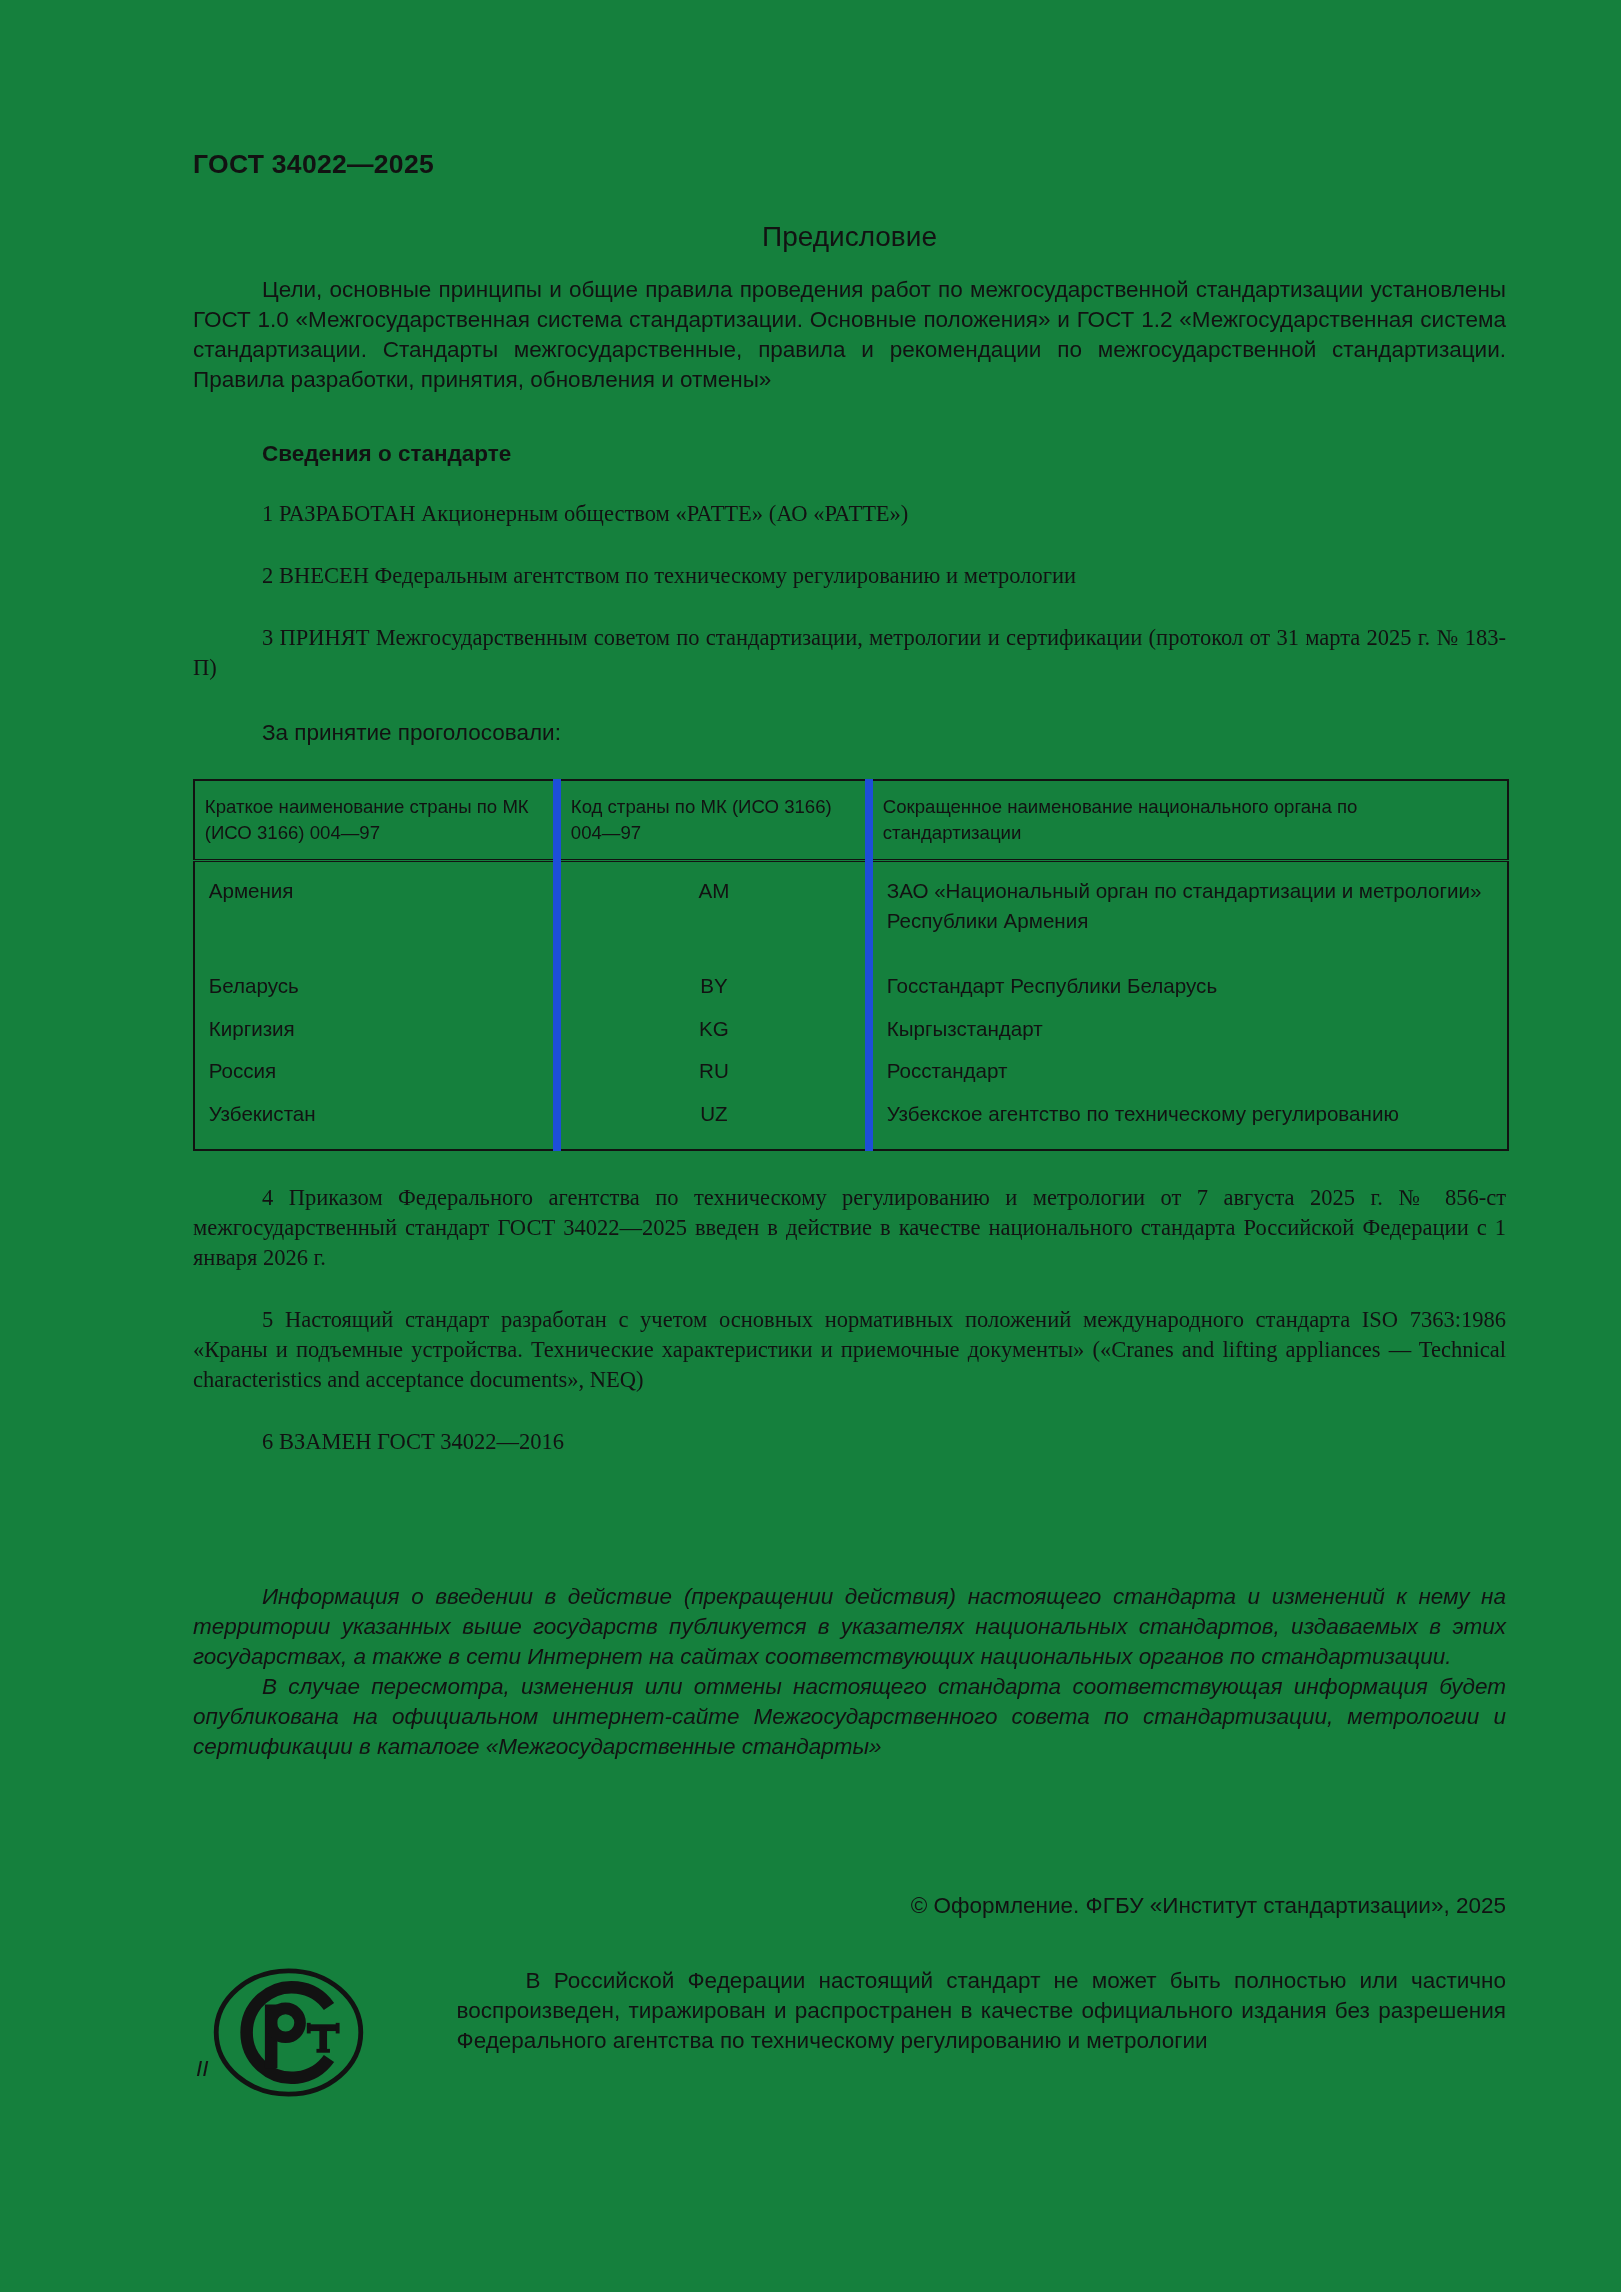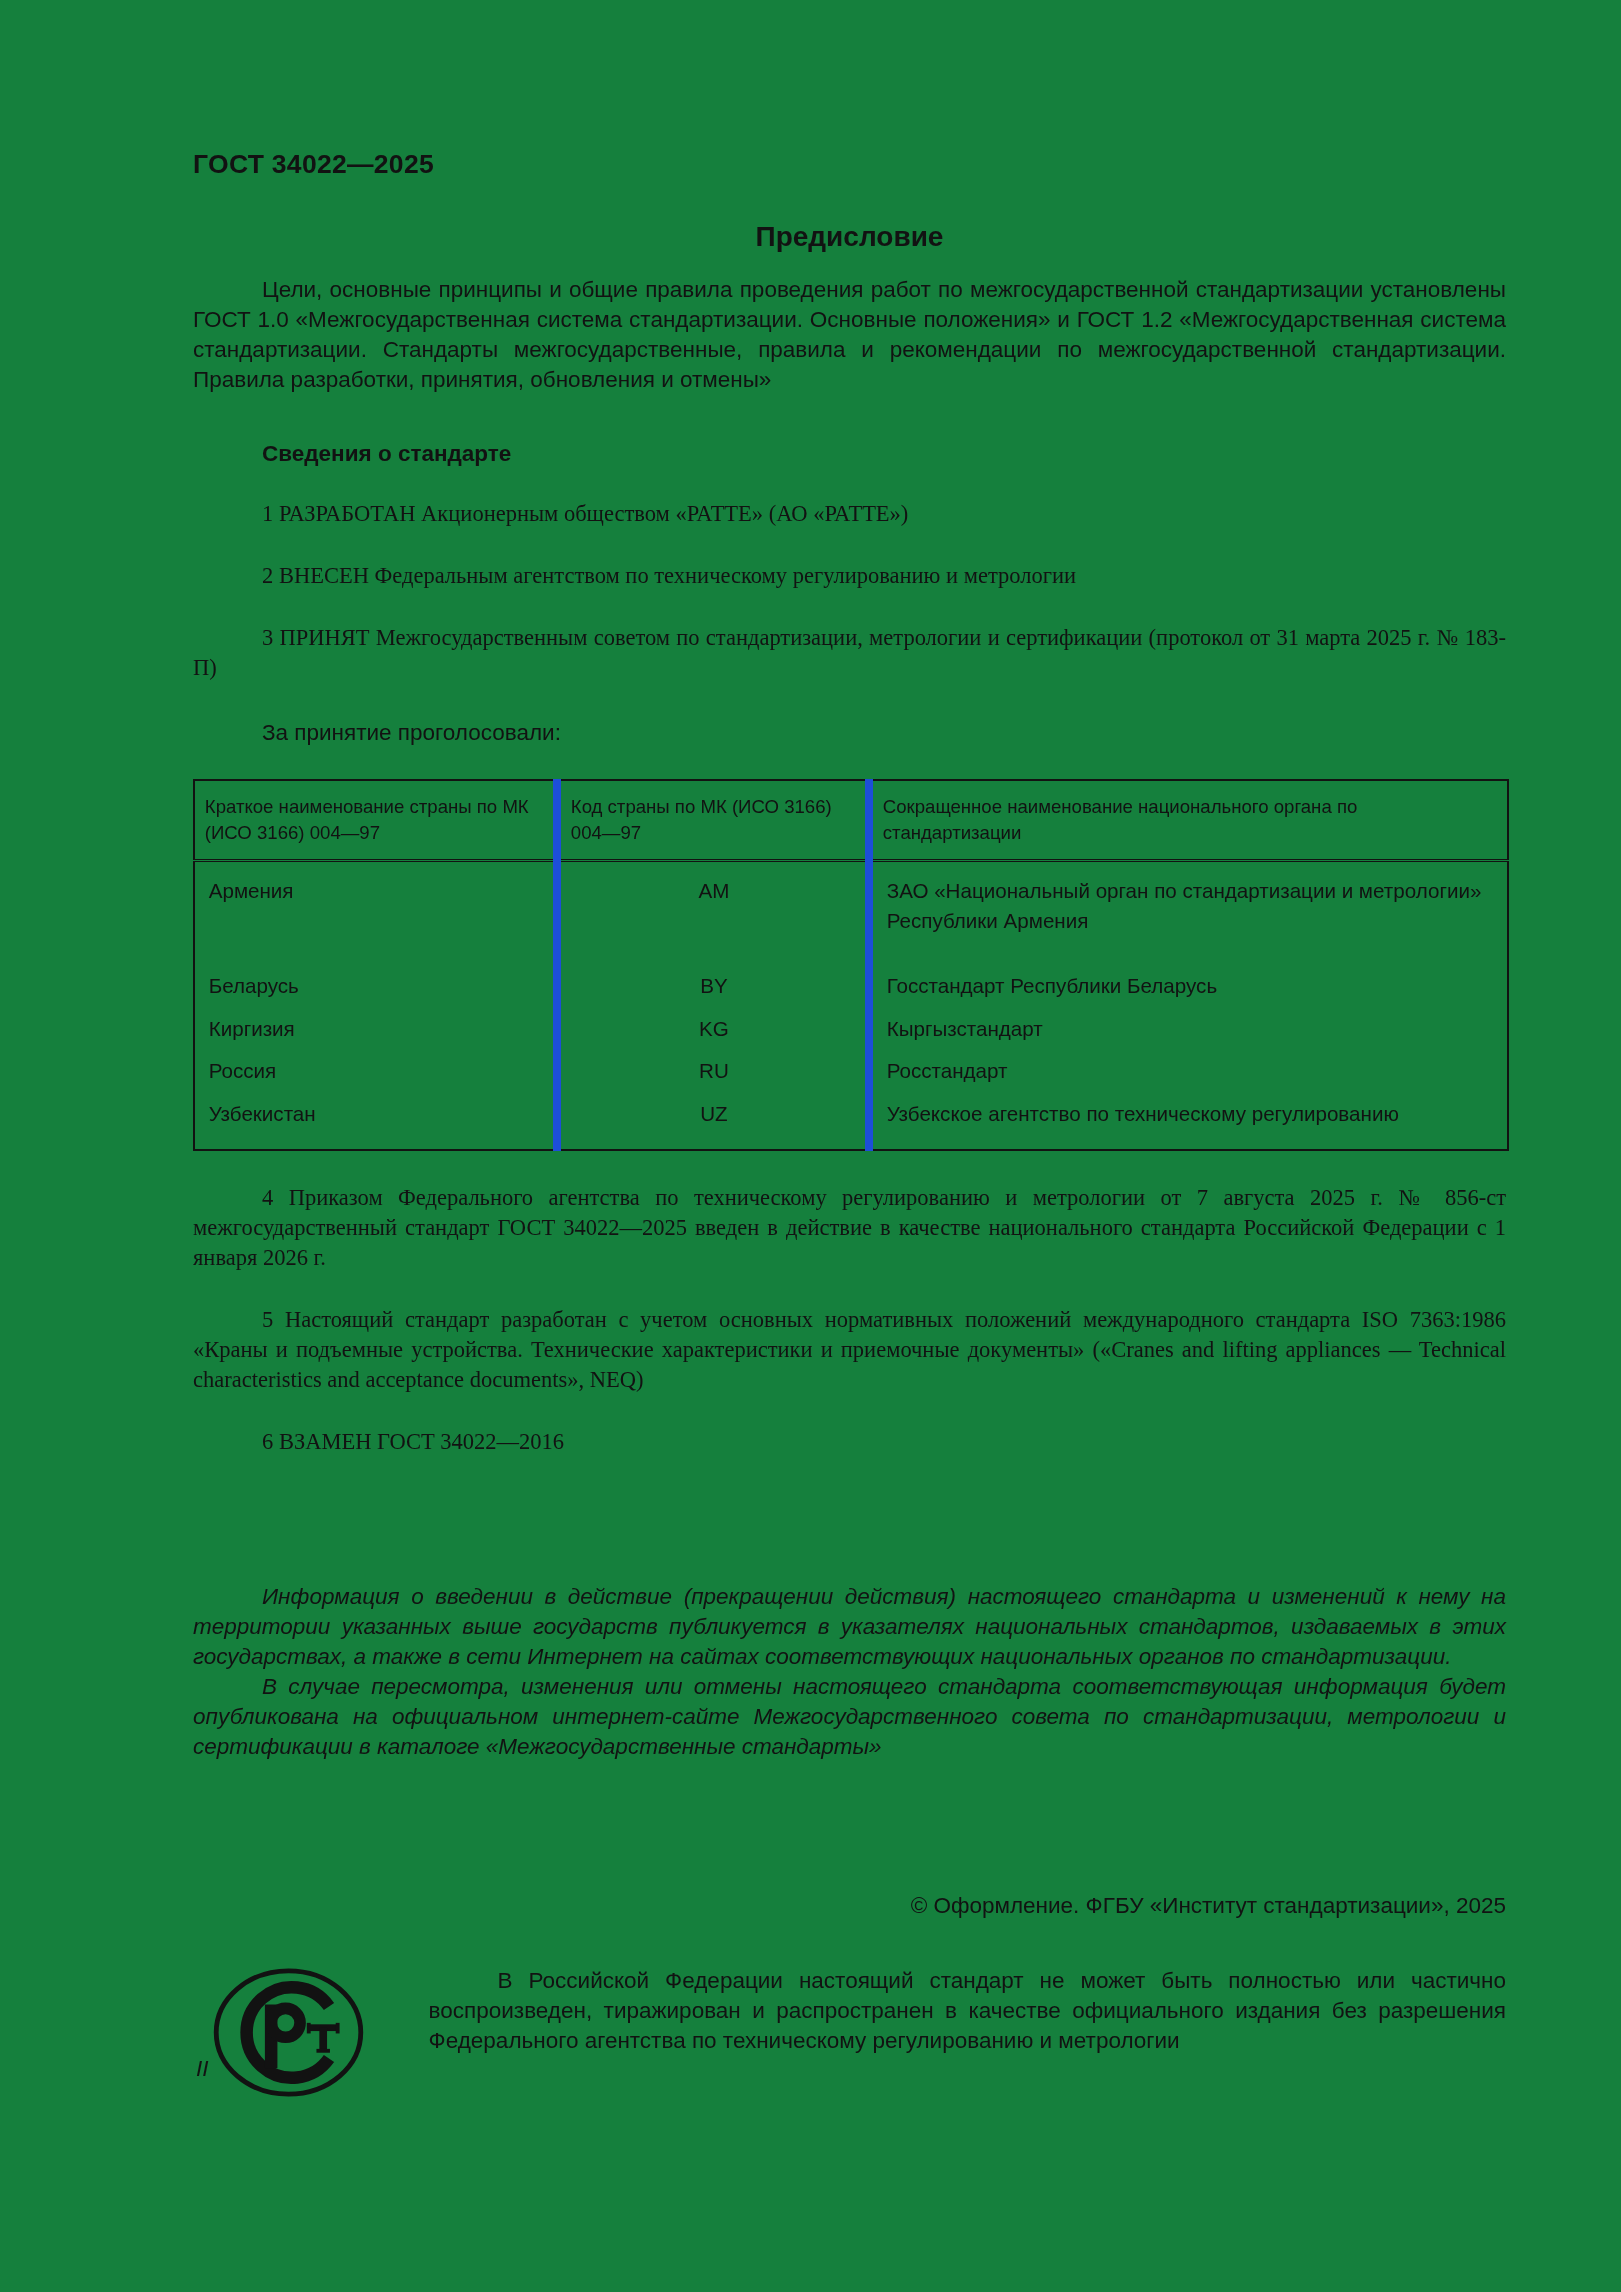--- a/index.html
+++ b/index.html
@@ -3,21 +3,21 @@
 <meta charset="utf-8">
 <style>
   html,body{margin:0;padding:0;background:#e8e8e8;}
   .page{
     width:1621px;height:2293px;background:#15803d;position:relative;
     font-family:"Liberation Sans","DejaVu Sans",sans-serif;
     color:#121212;box-sizing:border-box;overflow:hidden;
   }
   .content{position:absolute;left:193px;top:149px;width:1313px;}
   .doc-code{font-size:26.5px;font-weight:bold;letter-spacing:0.3px;}
-  .page-title{font-size:28px;font-weight:bold;text-align:center;margin-top:41px;}
+  .page-title{font-size:28px;font-weight:normal;text-align:center;margin-top:41px;}
   p{margin:0;font-size:22.5px;line-height:30px;text-align:justify;}
   .indent{text-indent:69px;}
   .intro{margin-top:21.6px;}
   .info-heading{font-size:22.5px;font-weight:bold;margin-top:46px;text-indent:69px;text-align:left;}
   .item{margin-top:32px;font-family:Liberation Serif, serif;}
   .vote-line{margin-top:35px;text-align:left;}
   table.vote-table{
     border-collapse:collapse;margin-top:31px;width:1313px;table-layout:fixed;
     border:2.9px solid #121212;
   }
@@ -30,21 +30,21 @@
   table.vote-table td{
     font-size:20.6px;line-height:30px;vertical-align:top;padding:7.8px 11.8px 2px 13.7px;
   }
   table.vote-table td.code{text-align:center;}
   table.vote-table tbody tr:first-child td{padding-top:13.7px;padding-bottom:27.4px;}
   table.vote-table tbody tr td{padding-bottom:4.9px;}
   table.vote-table tbody tr:last-child td{padding-bottom:20px;}
   .notes{margin-top:125px;}
   .note{font-style:italic;}
   .copyright{margin-top:129px;text-align:right;}
-  .bottom-block{margin-top:45px;display:flex;align-items:flex-start;}
+  .bottom-block{margin-top:45px;display:flex;align-items:flex-start;gap:28px;}
   .logo-wrap{width:157px;flex:0 0 157px;margin-left:17.6px;}
   .restriction-wrap{flex:1;margin-left:61px;}
   .page-number{position:absolute;left:196px;top:2056px;font-size:22.5px;font-style:italic;}
 </style>
 </head>
 <body>
 
 <div class="page">
   <div class="content">
 

